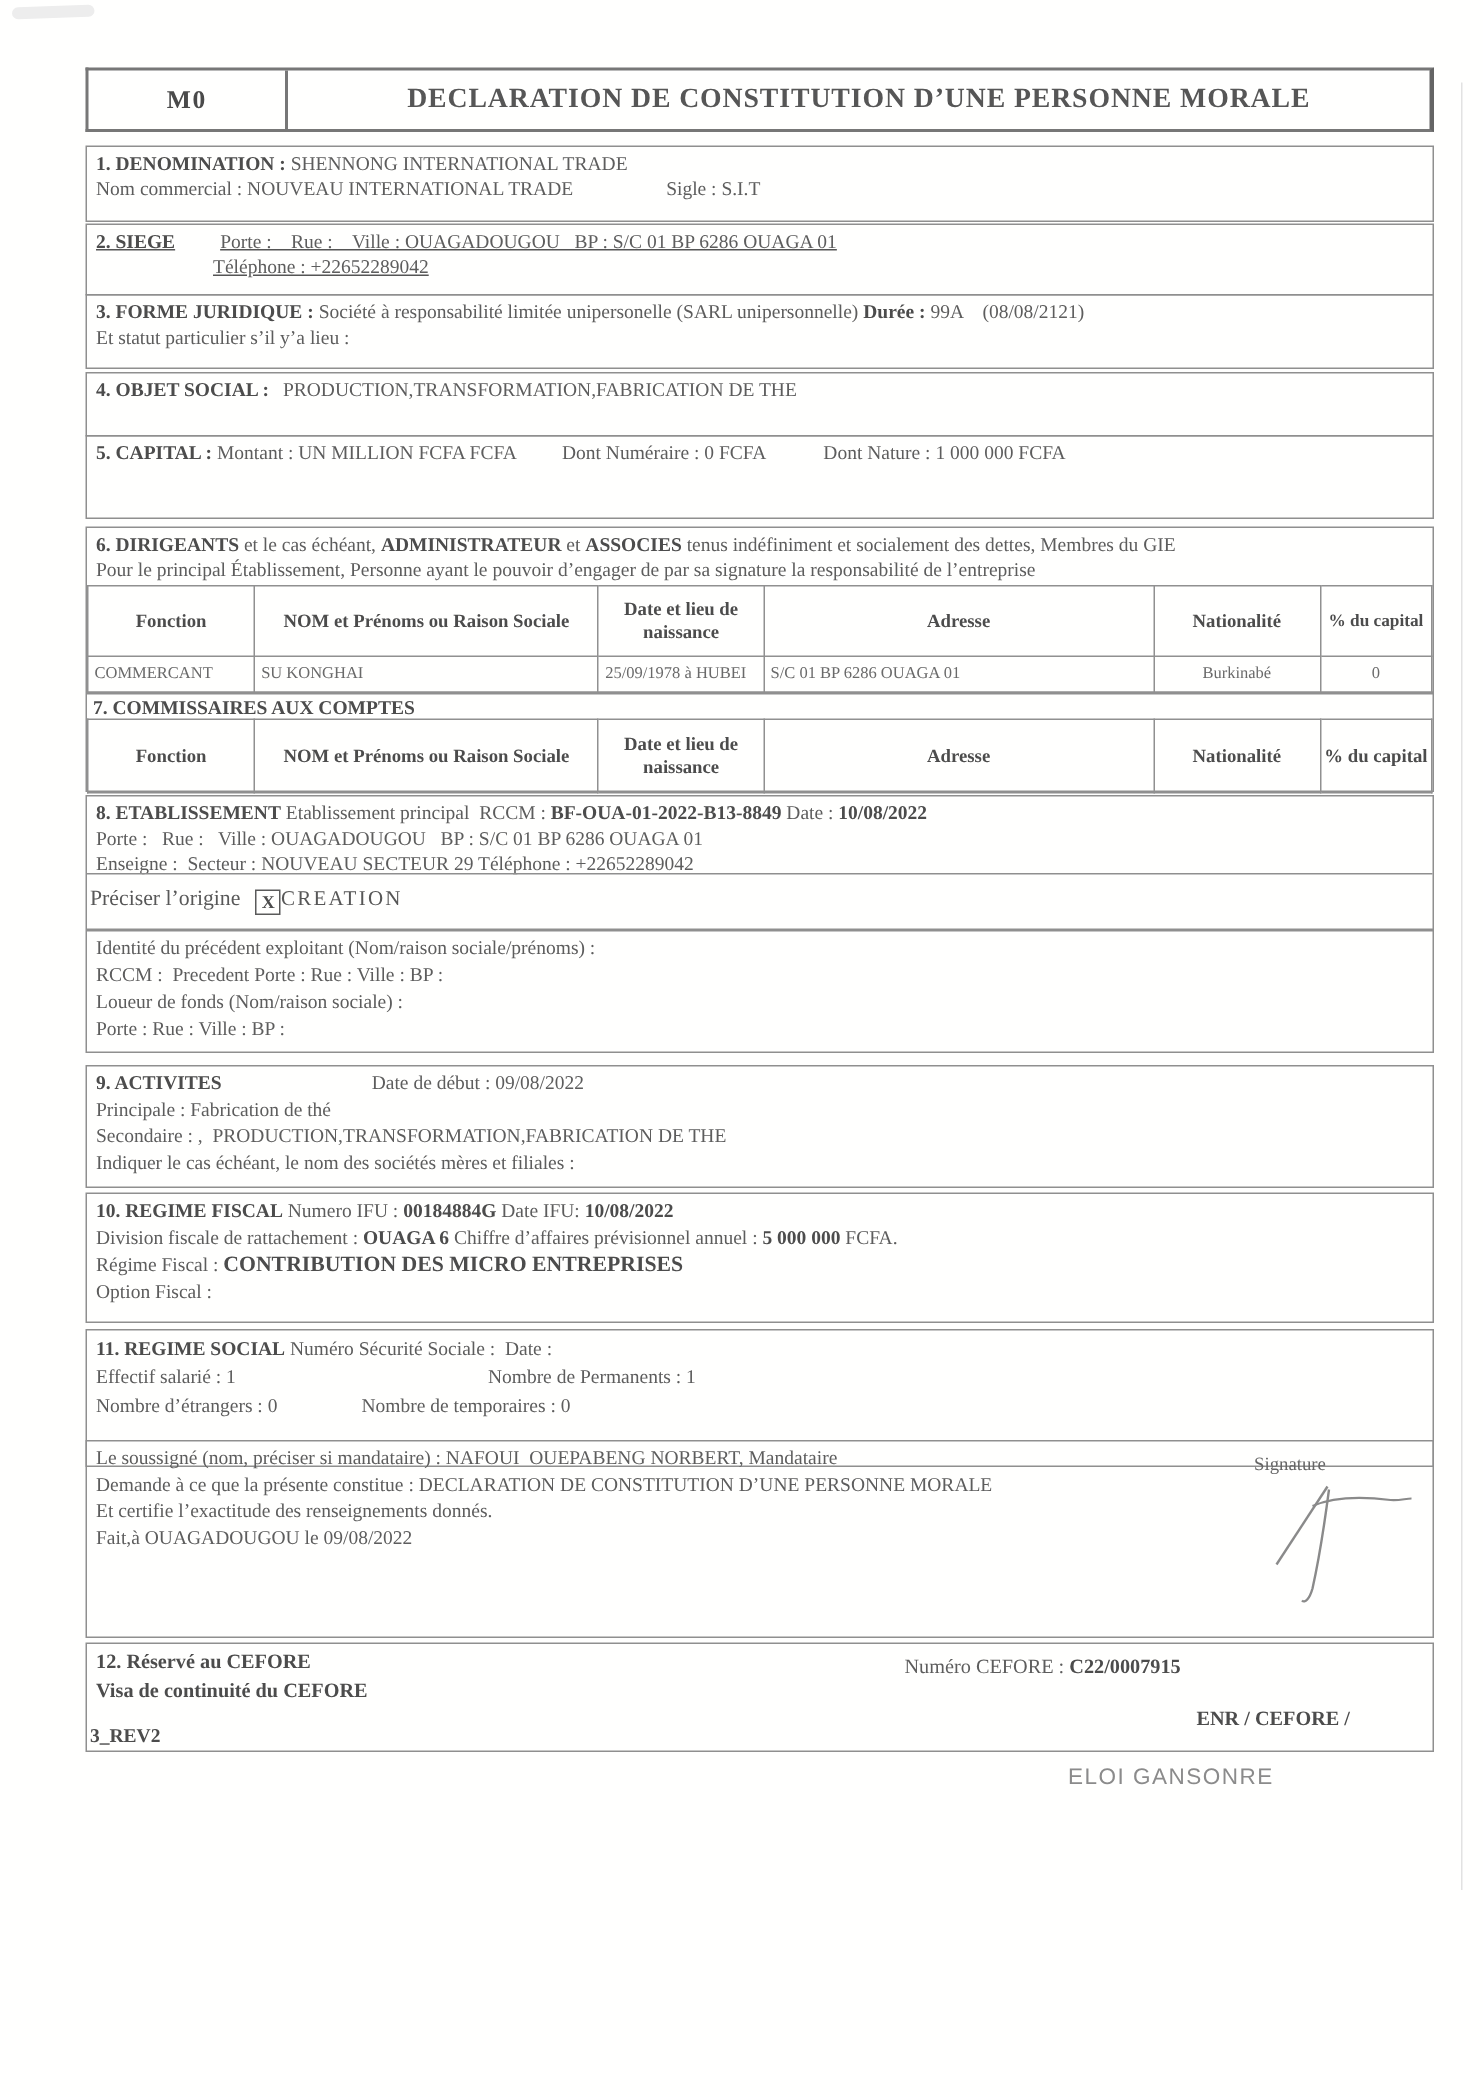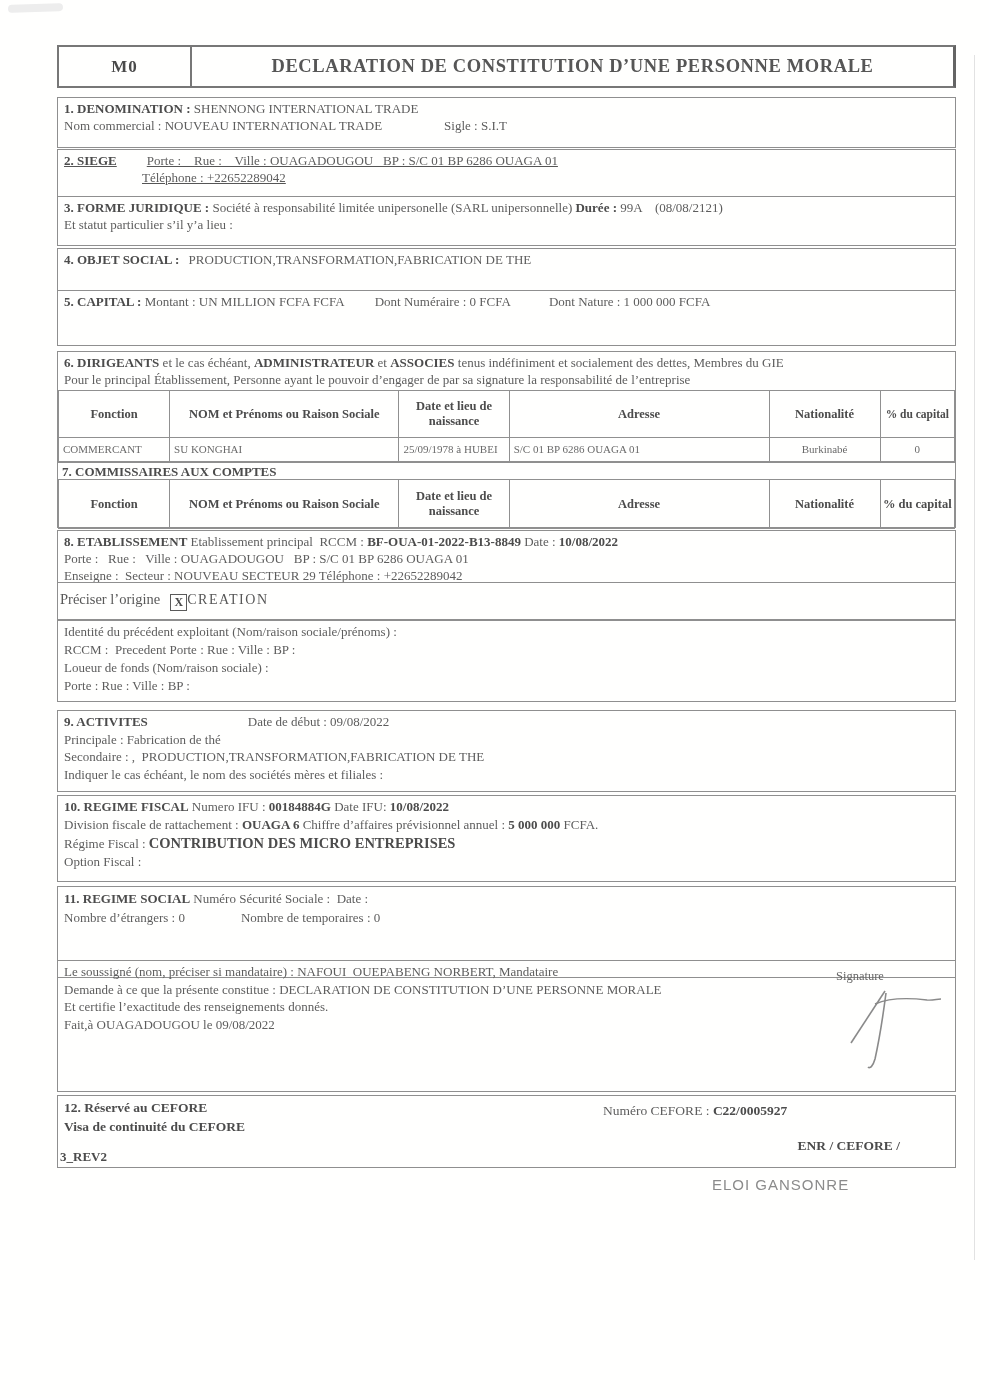--- a/index.html
+++ b/index.html
@@ -194,20 +194,21 @@
 
   <div class="box pad" style="top:795px;height:87px;line-height:18px;">
     <div><b>10. REGIME FISCAL</b> <span class="val">Numero IFU :</span> <b>00184884G</b> <span class="val">Date IFU:</span> <b>10/08/2022</b></div>
     <div><span class="val">Division fiscale de rattachement :</span> <b>OUAGA 6</b> <span class="val">Chiffre d’affaires prévisionnel annuel :</span> <b>5 000 000</b> <span class="val">FCFA.</span></div>
     <div><span class="val">Régime Fiscal :</span> <b style="font-size:14.5px;">CONTRIBUTION DES MICRO ENTREPRISES</b></div>
     <div><span class="val">Option Fiscal :</span></div>
   </div>
 
   <div class="box pad" style="top:886px;height:92px;line-height:19px;">
     <div><b>11. REGIME SOCIAL</b> <span class="val pre">Numéro Sécurité Sociale :  Date :</span></div>
+    <div><span class="val">Effectif salarié : 1</span><span class="val" style="margin-left:168px;">Nombre de Permanents : 1</span></div>
     <div><span class="val">Nombre d’étrangers : 0</span><span class="val" style="margin-left:56px;">Nombre de temporaires : 0</span></div>
   </div>
 
   <div class="box pad" style="top:960px;height:132px;line-height:17.5px;">
     <div><span class="val pre">Le soussigné (nom, préciser si mandataire) : NAFOUI  OUEPABENG NORBERT, Mandataire</span></div>
     <div><span class="val">Demande à ce que la présente constitue : DECLARATION DE CONSTITUTION D’UNE PERSONNE MORALE</span></div>
     <div><span class="val">Et certifie l’exactitude des renseignements donnés.</span></div>
     <div><span class="val">Fait,à OUAGADOUGOU le 09/08/2022</span></div>
     <div class="sig-label">Signature</div>
     <svg class="abs" style="left:765px;top:20px;" width="140" height="95" viewBox="0 0 140 95">
@@ -215,19 +216,19 @@
       <path d="M52,23 C68,16 88,17 104,19 C110,19.5 114,18 118,18" stroke="#8a8a8a" stroke-width="1.4" fill="none"></path>
       <path d="M63,12 C60,35 56,60 52,78 C50,85 47,88 45,86" stroke="#8a8a8a" stroke-width="1.6" fill="none"></path>
     </svg>
   </div>
 
   <div class="box" style="top:1095px;height:73px;">
     <div class="pad" style="line-height:19px;">
       <b style="font-size:13.5px;">12. Réservé au CEFORE</b><br>
       <b style="font-size:13.5px;">Visa de continuité du CEFORE</b>
     </div>
-    <div class="abs" style="left:545px;top:6px;font-size:13.5px;"><span class="val">Numéro CEFORE :</span> <b>C22/0005927</b></div>
+    <div class="abs" style="left:545px;top:6px;font-size:13.5px;"><span class="val">Numéro CEFORE :</span> <b>C22/0007915</b></div>
     <div class="abs" style="right:55px;top:41px;font-size:13.5px;"><b>ENR / CEFORE /</b></div>
     <div class="abs" style="left:2px;top:52px;font-size:13px;"><b>3_REV2</b></div>
   </div>
 
   <div class="footer-name">ELOI GANSONRE</div>
 </div>
 
 </body></html>

